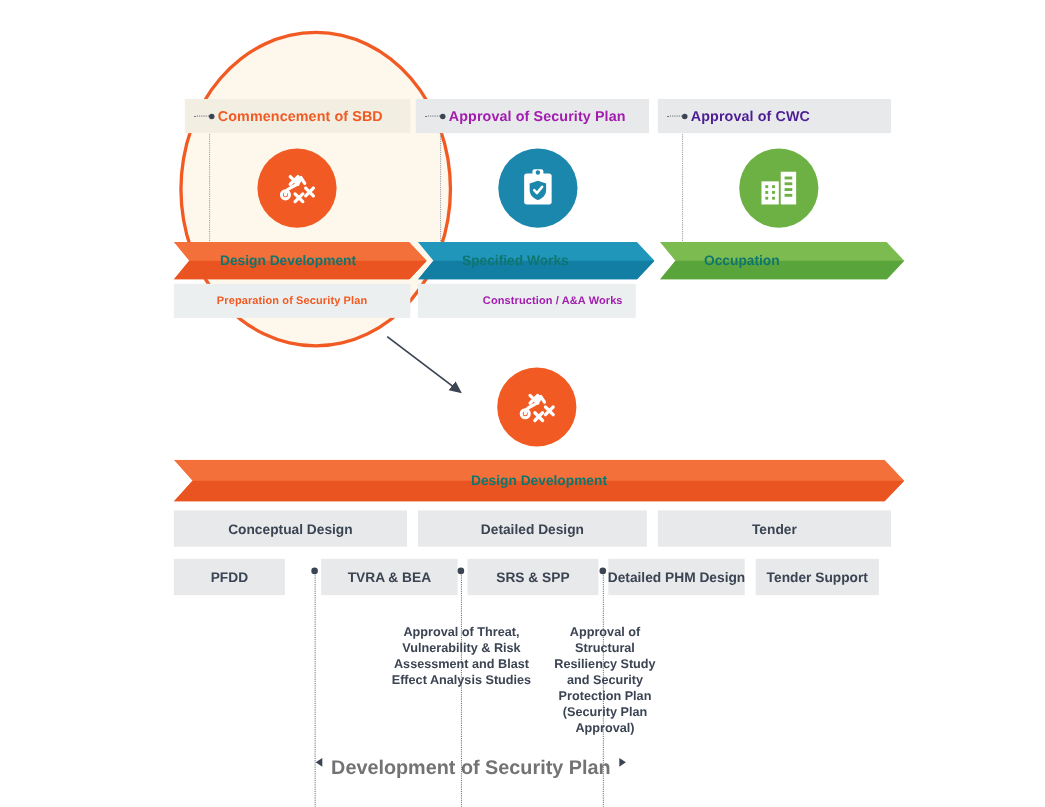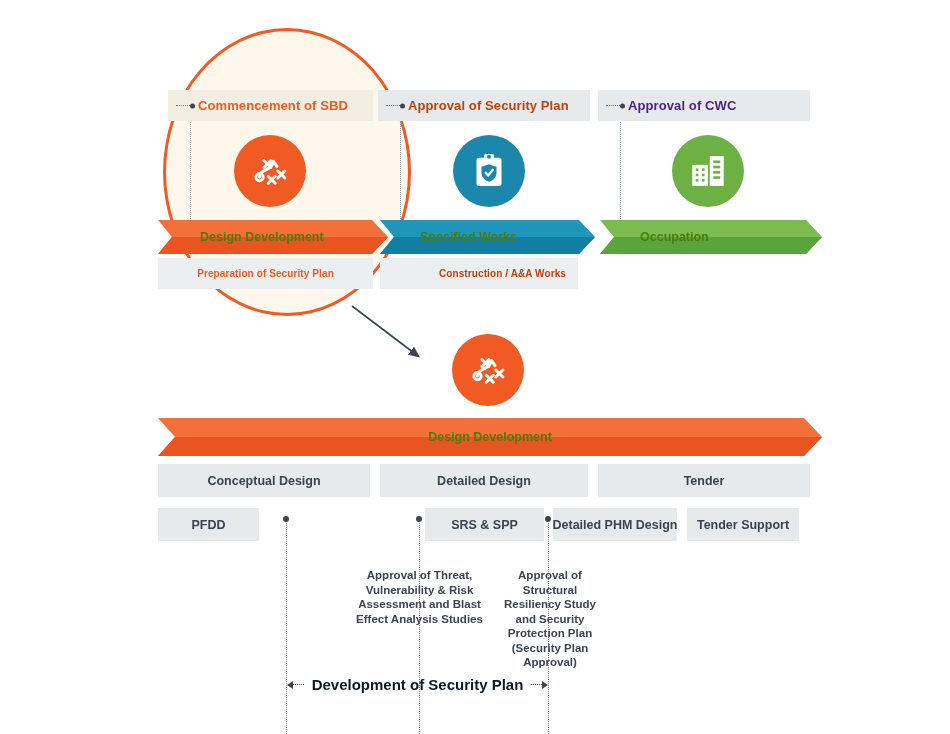--- a/index.html
+++ b/index.html
@@ -51,21 +51,21 @@
     white-space: nowrap;
   }
 
   
   .milestone-bar {
     height: 31px;
     padding-left: 30px;
   }
   .milestone-bar .bar-label { font-size: 13px; }
   .c-orange { color: #f15a22; }
-  .c-teal   { color: #c2410c; }
+  .c-teal   { color: #a21caf; }
   .c-green  { color: #4c1d95; }
 
   
   .lead {
     position: absolute;
     left: 8px;
     top: 50%;
     transform: translateY(-50%);
     width: 18px;
     height: 1px;
@@ -115,21 +115,21 @@
     height: 34px;
     z-index: 3;
     display: flex;
     align-items: center;
   }
   .chevron .chev-label {
     position: relative;
     z-index: 2;
     font-size: 12.5px;
     font-weight: bold;
-    color: #4d7c0f;
+    color: #0f766e;
     white-space: nowrap;
   }
   .chevron .chev-shape {
     position: absolute;
     inset: 0;
   }
 
   
   .sbox {
     position: absolute;
@@ -165,25 +165,26 @@
     display: flex;
     align-items: center;
     z-index: 3;
   }
   .span-line .dashes {
     flex: 1;
     height: 0;
     border-top: 1.5px dotted #3b4452;
   }
   .span-line .span-text {
-    font-size: 15px;
-    font-weight: bold;
-    color: #0f172a;
+    font-size: 18px;
+    font-weight: bold;
+    color: #737373;
     white-space: nowrap;
     padding: 0 8px;
+    margin-top: 12px;
   }
   .span-line .cap {
     width: 0; height: 0;
     border-top: 4px solid transparent;
     border-bottom: 4px solid transparent;
   }
   .span-line .cap.left  { border-right: 6px solid #3b4452; }
   .span-line .cap.right { border-left: 6px solid #3b4452; }
 
   
@@ -337,20 +338,23 @@
   <div class="sbox" style="left:380px; top:464px; width:208px;">
     <span>Detailed Design</span>
   </div>
   <div class="sbox" style="left:598px; top:464px; width:212px;">
     <span>Tender</span>
   </div>
 
   <div class="sbox" style="left:158px; top:508px; width:101px;">
     <span>PFDD</span>
   </div>
+  <div class="sbox" style="left:292px; top:508px; width:124px;">
+    <span>TVRA &amp; BEA</span>
+  </div>
   <div class="sbox" style="left:425px; top:508px; width:119px;">
     <span>SRS &amp; SPP</span>
   </div>
   <div class="sbox" style="left:553px; top:508px; width:124px;">
     <span>Detailed PHM Design</span>
   </div>
   <div class="sbox" style="left:687px; top:508px; width:112px;">
     <span>Tender Support</span>
   </div>
 

